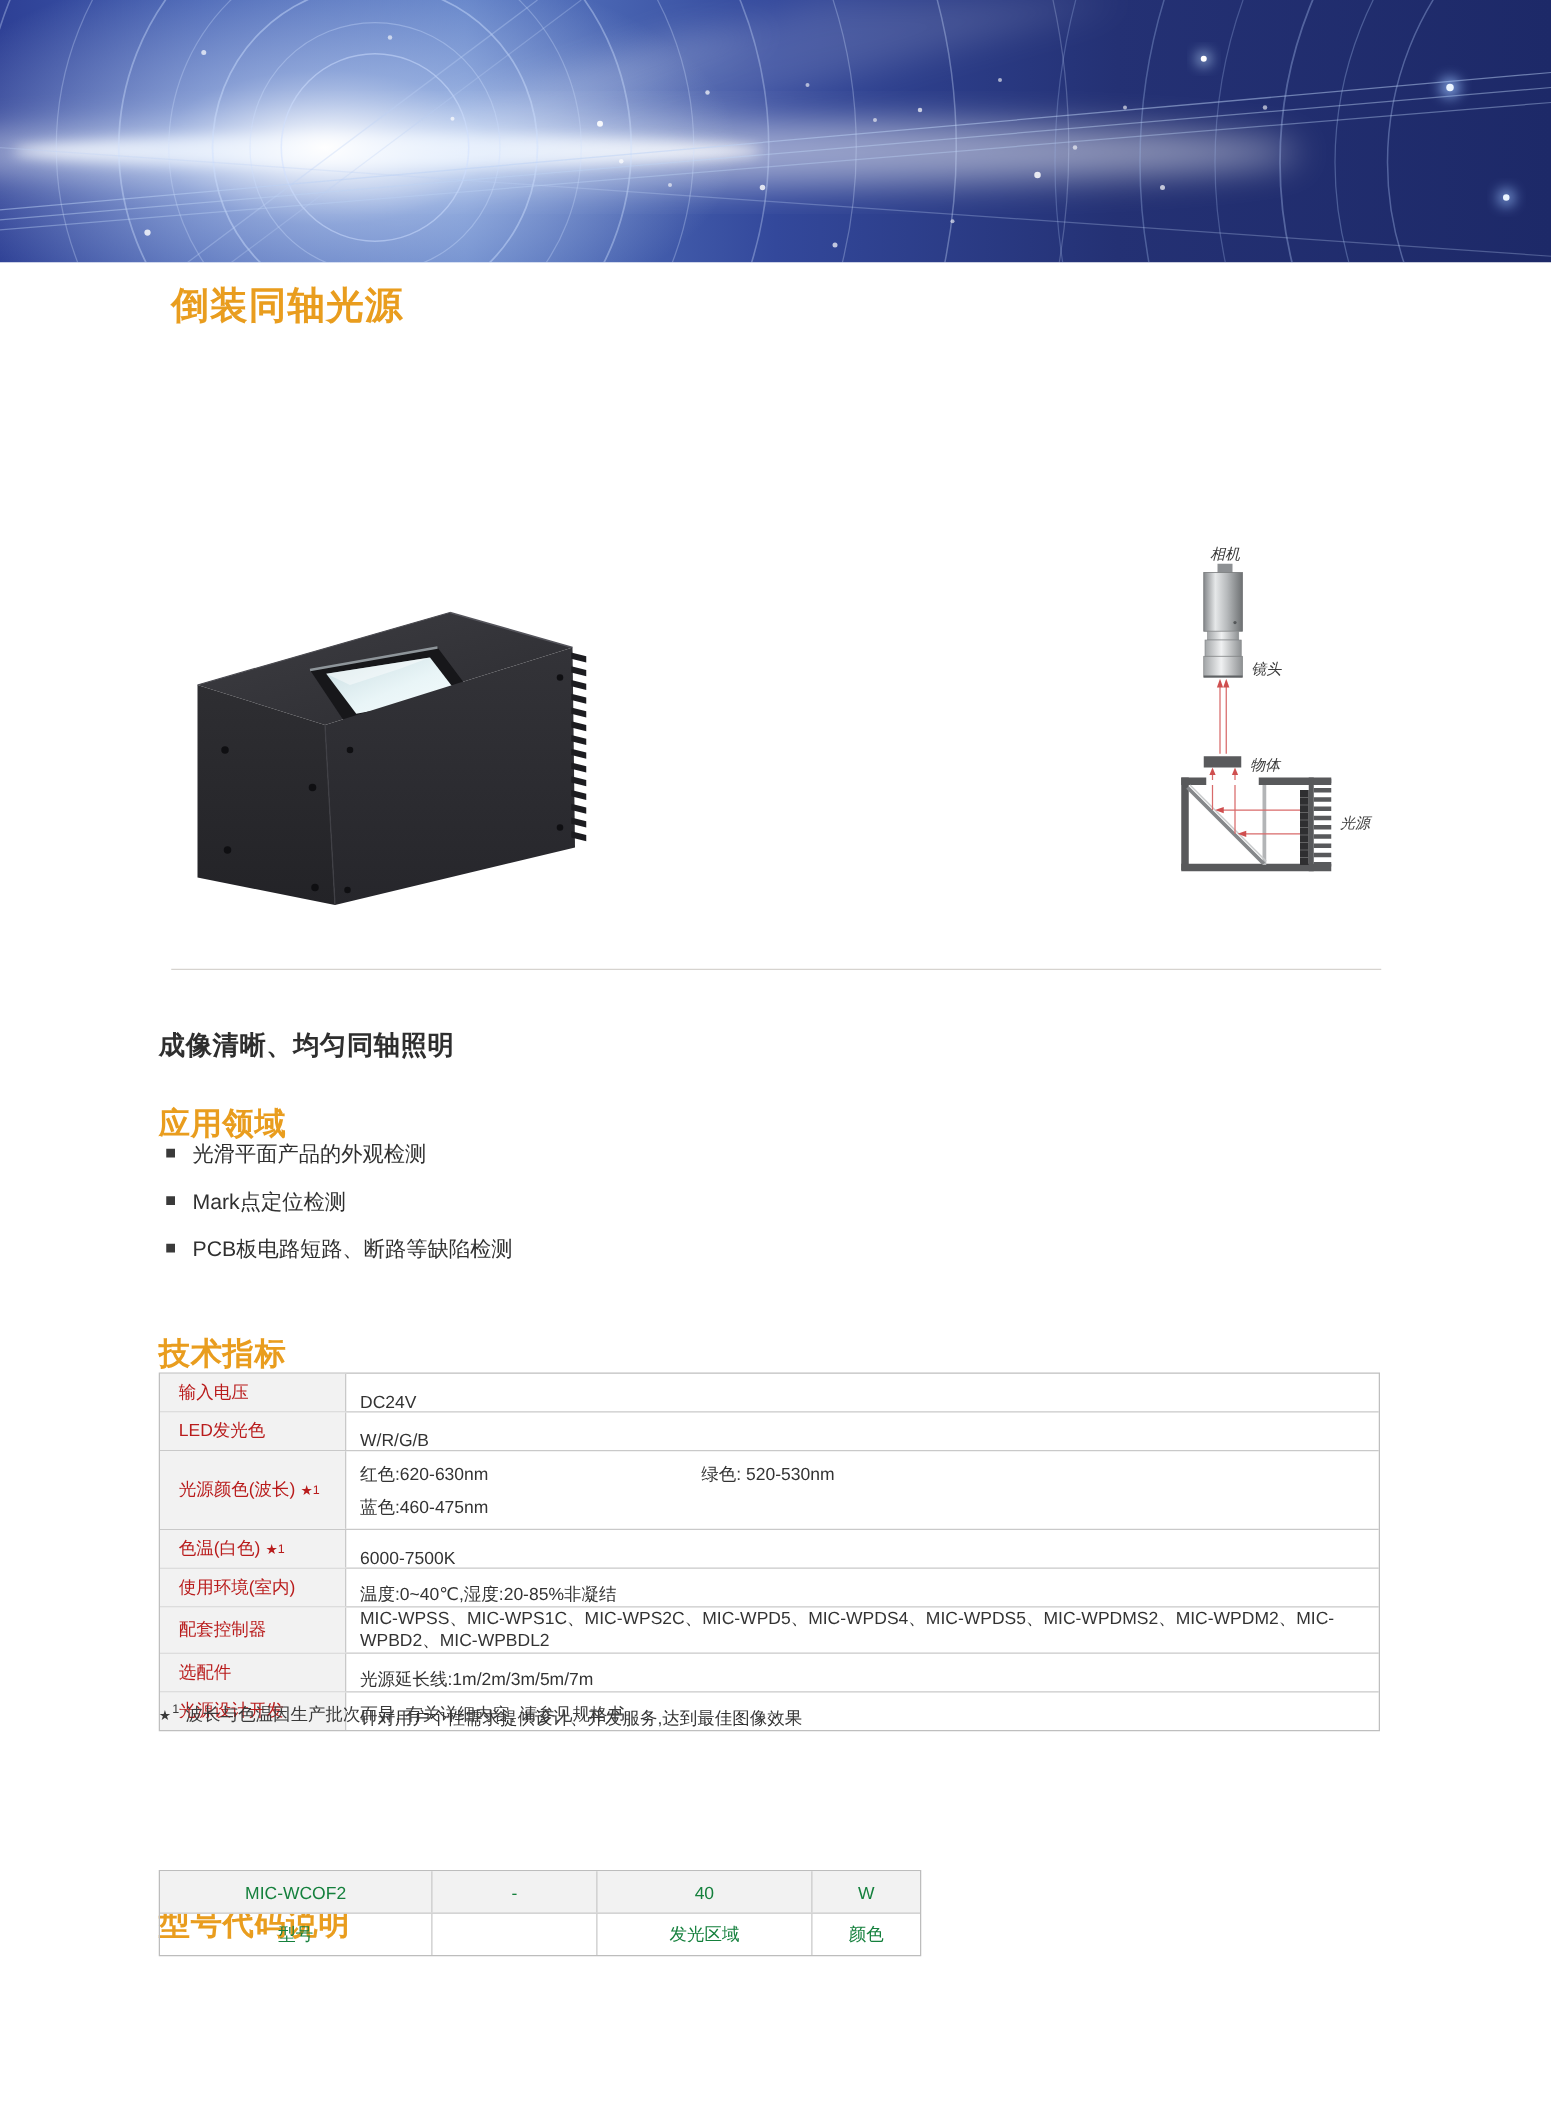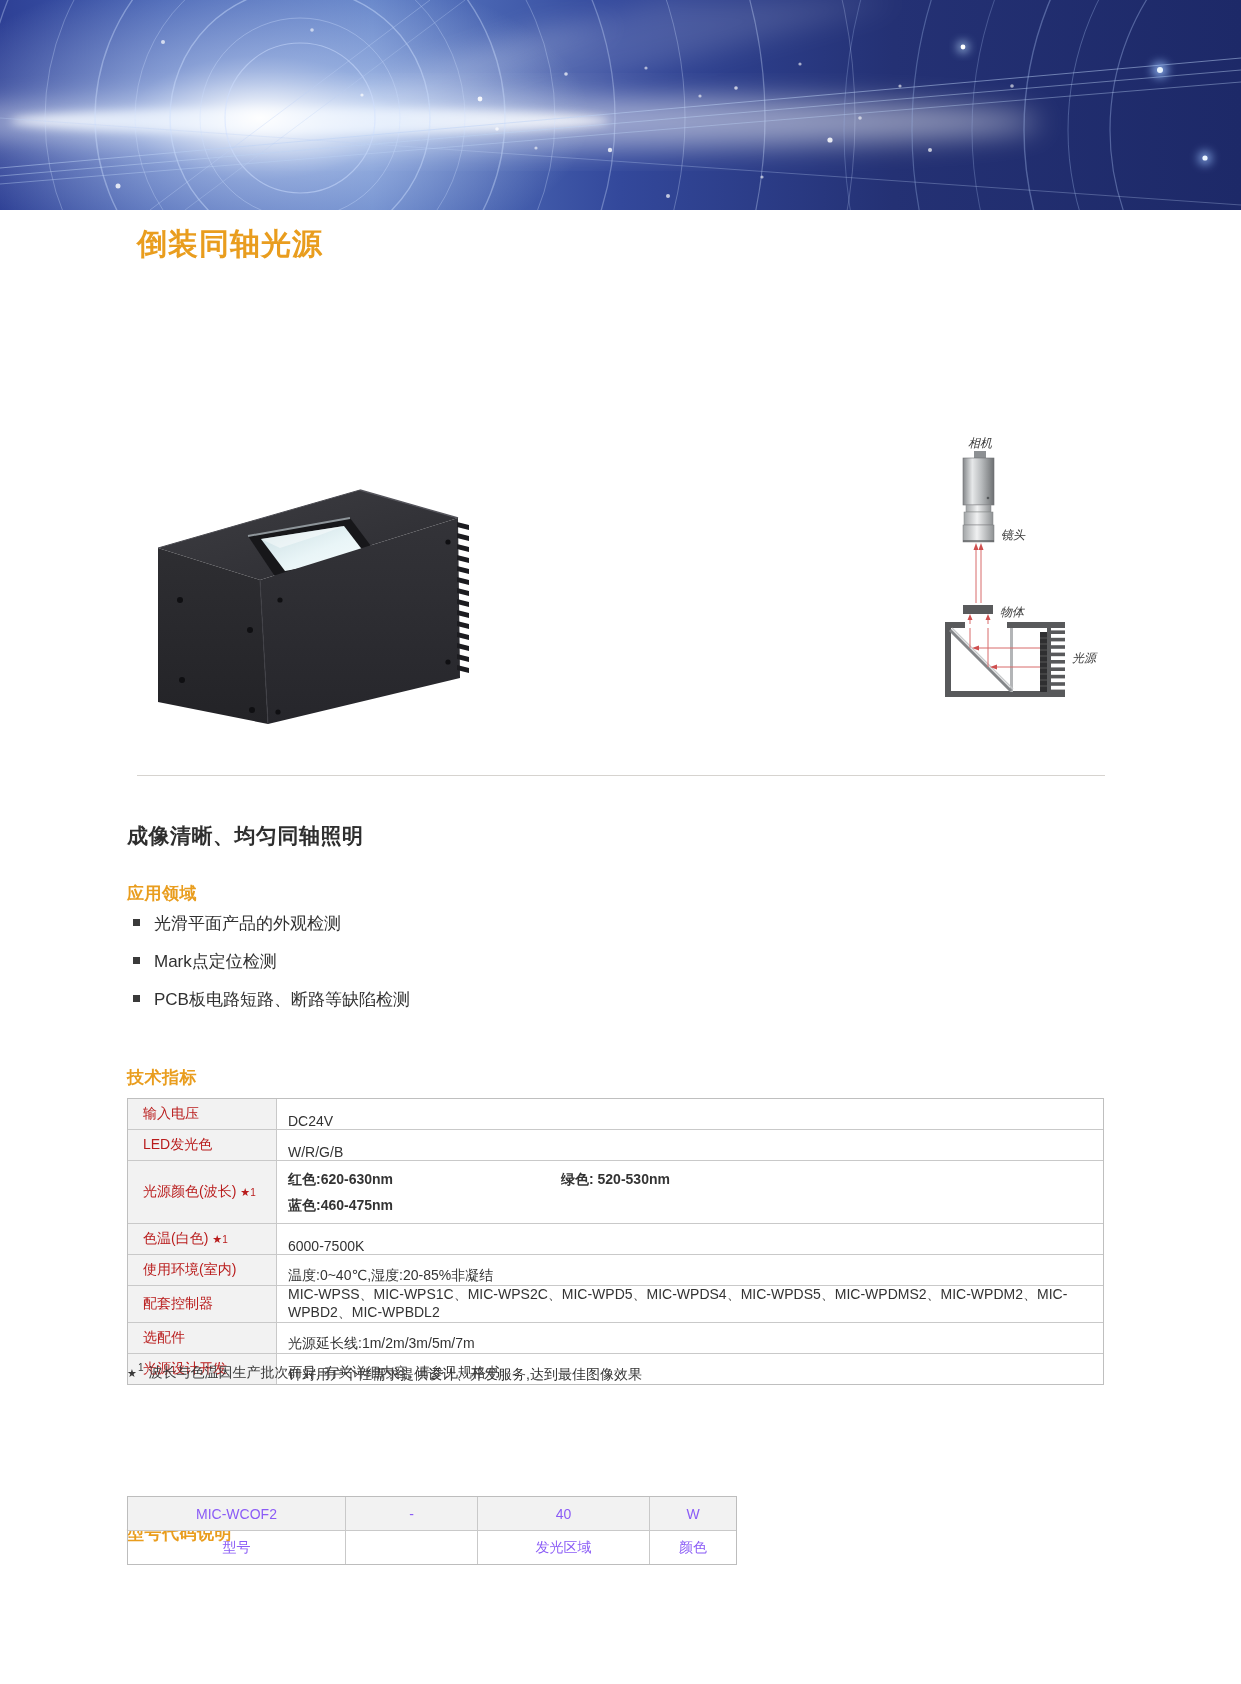--- a/index.html
+++ b/index.html
@@ -7,45 +7,45 @@
         font-family:"Liberation Sans","DejaVu Sans",sans-serif;color:#3a3a3a;}
   .banner{position:absolute;left:0;top:0;width:1241px;height:210px;}
   .banner svg{display:block;}
   .page-title{position:absolute;left:137px;top:224px;margin:0;font-size:30px;font-weight:700;
               color:#e99d1e;letter-spacing:1px;}
   .product-photo{position:absolute;left:130px;top:440px;width:340px;height:300px;}
   .setup-diagram{position:absolute;left:860px;top:390px;width:250px;height:310px;font-style:italic;}
   .dlabel{font-size:12px;fill:#3a3a3a;font-family:"Liberation Sans","DejaVu Sans",sans-serif;}
   .divider{position:absolute;left:137px;top:775px;width:968px;height:1px;background:#d6d3cf;}
   .headline{position:absolute;left:127px;top:822px;margin:0;font-size:21px;font-weight:700;color:#2e2e2e;letter-spacing:.5px;}
-  .sec{position:absolute;left:127px;margin:0;font-size:17px;font-weight:700;color:#e99d1e;letter-spacing:.5px;}
+  .sec{position:absolute;left:127px;margin:0;font-size:25px;font-weight:700;color:#e99d1e;letter-spacing:.5px;}
   .apps-heading{top:882px;}
   .specs-heading{top:1066px;}
   .model-heading{top:1522px;}
   .bullets{position:absolute;left:129px;top:910px;margin:2px;padding:0;list-style:none;}
   .bullet{display:flex;align-items:flex-start;height:38px;font-size:17px;color:#303030;}
   .sq{width:7px;height:7px;background:#3a3a3a;margin:7px 14px 0 2px;flex:none;}
   
   .spec-table{position:absolute;left:127px;top:1098px;width:977px;border:1px solid #bfbfbf;box-sizing:border-box;font-size:14px;}
   .srow{display:flex;border-bottom:1px solid #c9c9c9;min-height:30px;}
   .srow:last-child{border-bottom:none;}
   .srow.tall{min-height:62px;}
   .slabel{flex:0 0 149px;background:#f2f2f2;border-right:1px solid #c9c9c9;display:flex;align-items:center;
           padding-left:15px;box-sizing:border-box;color:#b91c1c;}
   .sval{flex:1;display:flex;align-items:flex-end;padding-left:11px;box-sizing:border-box;color:#333;}
-  .sval.multiline{flex-direction:column;align-items:flex-start;justify-content:center;font-weight:bold;}
+  .sval.multiline{flex-direction:column;align-items:flex-start;justify-content:center;}
   .wl-line{line-height:26px;}
   .wl-red{display:inline-block;width:273px;}
   .star{font-size:11px;margin-left:4px;}
   sup{font-size:10px;}
   .footnote{position:absolute;left:127px;top:1362px;margin:0;font-size:14px;color:#3a3a3a;}
   .footnote .star{margin-left:0;margin-right:1px;}
   .footnote sup{margin-right:5px;}
   
-  .model-table{position:absolute;left:127px;top:1496px;width:610px;border:1px solid #bdbdbd;box-sizing:border-box;font-size:14px;color:#8b5cf6;}
+  .model-table{position:absolute;left:127px;top:1496px;width:610px;border:1px solid #bdbdbd;box-sizing:border-box;font-size:14px;color:#15803d;}
   .mrow{display:flex;height:33px;}
   .mrow-top{background:#f2f2f2;border-bottom:1px solid #c9c9c9;}
   .mcell{display:flex;align-items:center;justify-content:center;border-right:1px solid #c9c9c9;box-sizing:border-box;}
   .mcell:last-child{border-right:none;}
   .mc0{flex:0 0 218px;} .mc1{flex:0 0 132px;} .mc2{flex:0 0 172px;} .mc3{flex:1;}
 </style>
 </head>
 <body>
 
 <div class="page">

